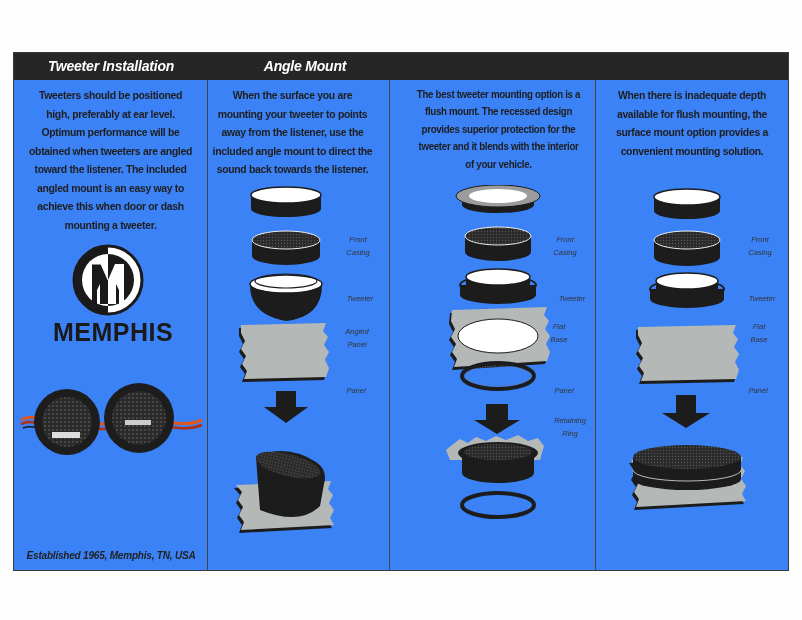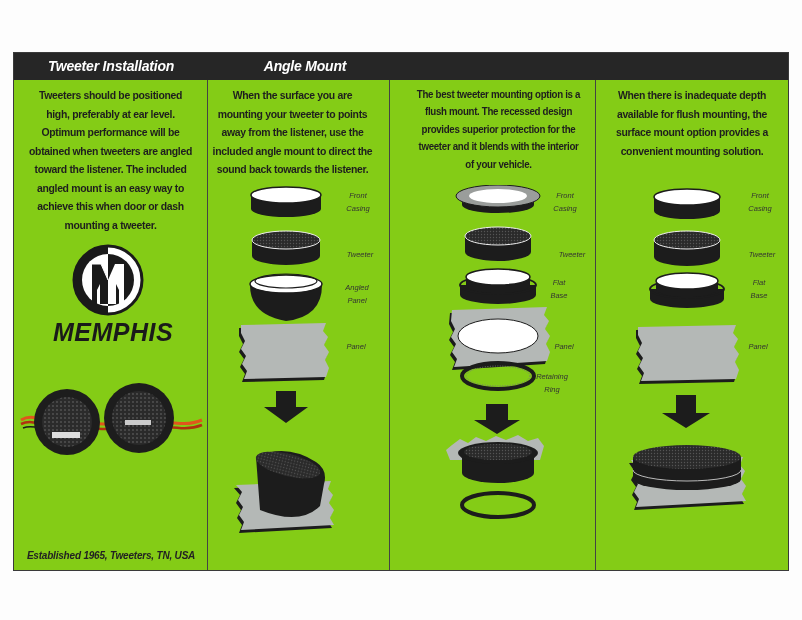--- a/index.html
+++ b/index.html
@@ -1,21 +1,21 @@
 <!DOCTYPE html>
 <html><head>
 <meta charset="utf-8">
 <style>
   * { box-sizing: border-box; margin: 0; padding: 0; }
   html, body { width: 802px; height: 620px; background: #fdfdfd; overflow: hidden; }
   body { font-family: "Liberation Sans", sans-serif; position: relative; }
 
   .sheet {
     position: absolute; left: 13px; top: 52px; width: 776px; height: 519px;
-    border: 1.5px solid #3a3a3a; background: #84cc16;
+    border: 1.5px solid #3a3a3a; background: #3b82f6;
   }
   .header {
     position: absolute; left: 0; top: 0; width: 100%; height: 27px;
     background: #262626; display: flex;
   }
   .header .h {
     flex: none; color: #fff; font-weight: bold; font-style: italic;
     font-size: 14px; text-align: center; line-height: 27px;
     font-family: "Liberation Sans Narrow", "Liberation Sans", sans-serif;
     letter-spacing: -0.2px;
@@ -34,27 +34,27 @@
   .desc {
     padding: 6px 5px 0 5px; text-align: center; color: #1e1e1e;
     font-size: 11.6px; line-height: 18.5px; font-weight: bold;
     font-family: "Liberation Sans", sans-serif; letter-spacing: -0.35px;
     transform: scaleX(0.9); transform-origin: center top;
   }
   .c3 .desc { font-size: 10.8px; line-height: 17.4px; }
 
   .lbl {
     position: absolute; font-style: italic; font-size: 7.5px; color: #333;
-    line-height: 13px; text-align: center; width: 50px;
+    line-height: 13px; text-align: center; width: 50px; margin-top: 44px;
   }
 
   .logo { position: absolute; left: 54px; top: 190px; }
   .brand {
     position: absolute; left: 14px; top: 262px; width: 170px; text-align: center;
-    font-size: 25px; font-weight: 900; font-style: italic; color: #1a1a1a; letter-spacing: 0.5px;
+    font-size: 25px; font-weight: 900; color: #1a1a1a; letter-spacing: 0.5px;
     font-family: "Liberation Sans", sans-serif;
   }
   .photo { position: absolute; left: 5px; top: 328px; }
   .footer-text {
     position: absolute; left: 0; width: 194px; top: 497px; text-align: center;
     font-size: 10px; font-weight: bold; font-style: italic; color: #222;
     letter-spacing: -0.2px;
   }
   svg { display: block; }
 </style>
@@ -93,21 +93,21 @@
       <circle cx="120" cy="38" r="27" fill="url(#mesh)"></circle>
       <rect x="33" y="52" width="28" height="6" fill="#ddd"></rect>
       <rect x="106" y="40" width="26" height="5" fill="#ccc"></rect>
       <defs>
         <pattern id="mesh" width="4" height="4" patternUnits="userSpaceOnUse">
           <circle cx="2" cy="2" r="0.9" fill="#555"></circle>
         </pattern>
       </defs>
     </svg>
 
-    <div class="footer-text" style="top:470px;">Established 1965, Tweeters, TN, USA</div>
+    <div class="footer-text" style="top:470px;">Established 1965, Memphis, TN, USA</div>
   </div>
 
   <div class="col c2">
     <div class="desc">When the surface you are mounting your tweeter to points away from the listener, use the included angle mount to direct the sound back towards the listener.</div>
     <svg width="194" height="380" viewBox="0 0 194 380" style="position:absolute;left:0;top:105px;">
       <defs>
         <pattern id="grill" width="3" height="3" patternUnits="userSpaceOnUse">
           <rect width="3" height="3" fill="#2a2a2a"></rect>
             <circle cx="1.5" cy="1.5" r="0.7" fill="#555"></circle>
         </pattern>
@@ -173,21 +173,21 @@
       <path d="M50 260 l8 -6 l8 4 l8 -6 l10 4 l10 -5 l10 4 l12 -5 l10 6 l10 -3 l6 8 l-4 14 l-90 0 l-4 -10 z" fill="#b4b8b6"></path>
       <path d="M60 268 v20 a36 10 0 0 0 72 0 v-20" fill="#1c1c1c"></path>
       <ellipse cx="96" cy="268" rx="40" ry="11" fill="#1c1c1c"></ellipse>
       <ellipse cx="96" cy="267" rx="34" ry="8" fill="url(#grill2)"></ellipse>
       <ellipse cx="96" cy="320" rx="36" ry="12" fill="none" stroke="#1c1c1c" stroke-width="4"></ellipse>
     </svg>
     <div class="lbl" style="left:143px;top:109px;width:40px;">Front Casing</div>
     <div class="lbl" style="left:150px;top:168px;width:40px;">Tweeter</div>
     <div class="lbl" style="left:142px;top:196px;width:30px;">Flat Base</div>
     <div class="lbl" style="left:144px;top:260px;width:36px;">Panel</div>
-    <div class="lbl" style="left:130px;top:290px;width:40px;text-align:center;">Retaining Ring</div>
+    <div class="lbl" style="left:148px;top:290px;width:40px;text-align:center;">Retaining Ring</div>
   </div>
 
   <div class="col c4">
     <div class="desc">When there is inadequate depth available for flush mounting, the surface mount option provides a convenient mounting solution.</div>
     <svg width="192" height="380" viewBox="0 0 192 380" style="position:absolute;left:0;top:105px;">
       <defs>
         <pattern id="grill3" width="3" height="3" patternUnits="userSpaceOnUse">
           <rect width="3" height="3" fill="#2a2a2a"></rect>
             <circle cx="1.5" cy="1.5" r="0.7" fill="#555"></circle>
         </pattern>

